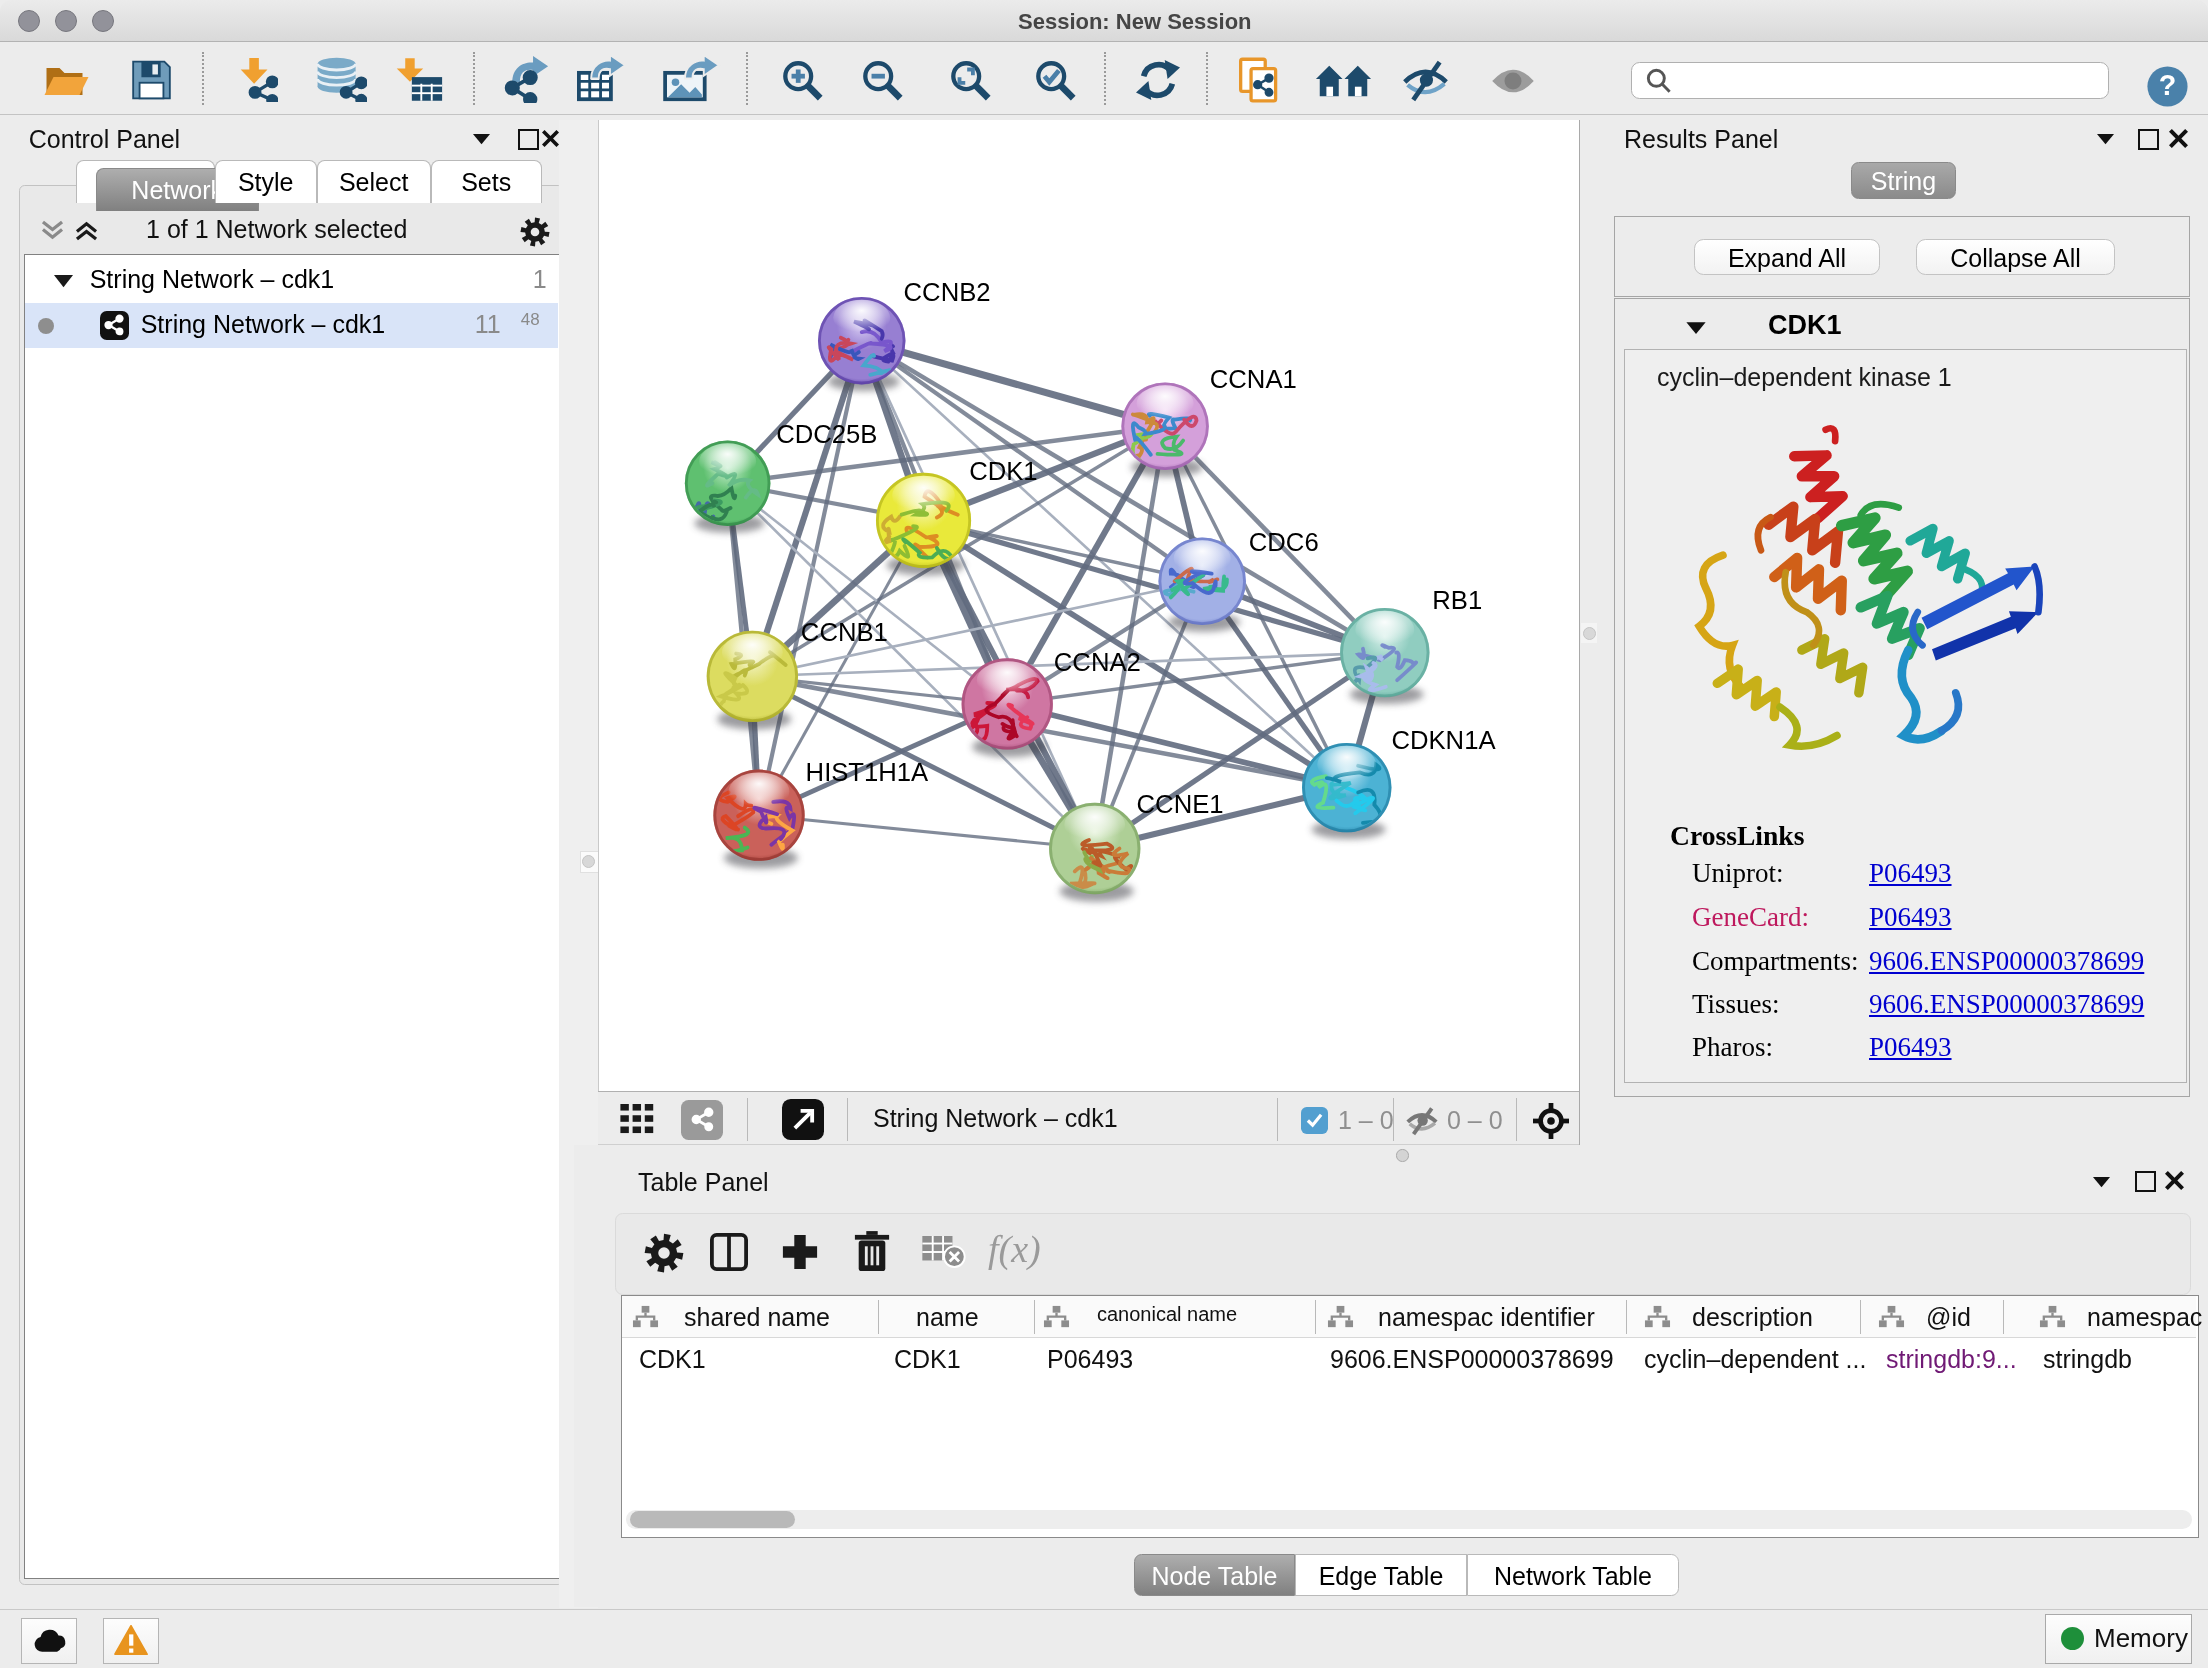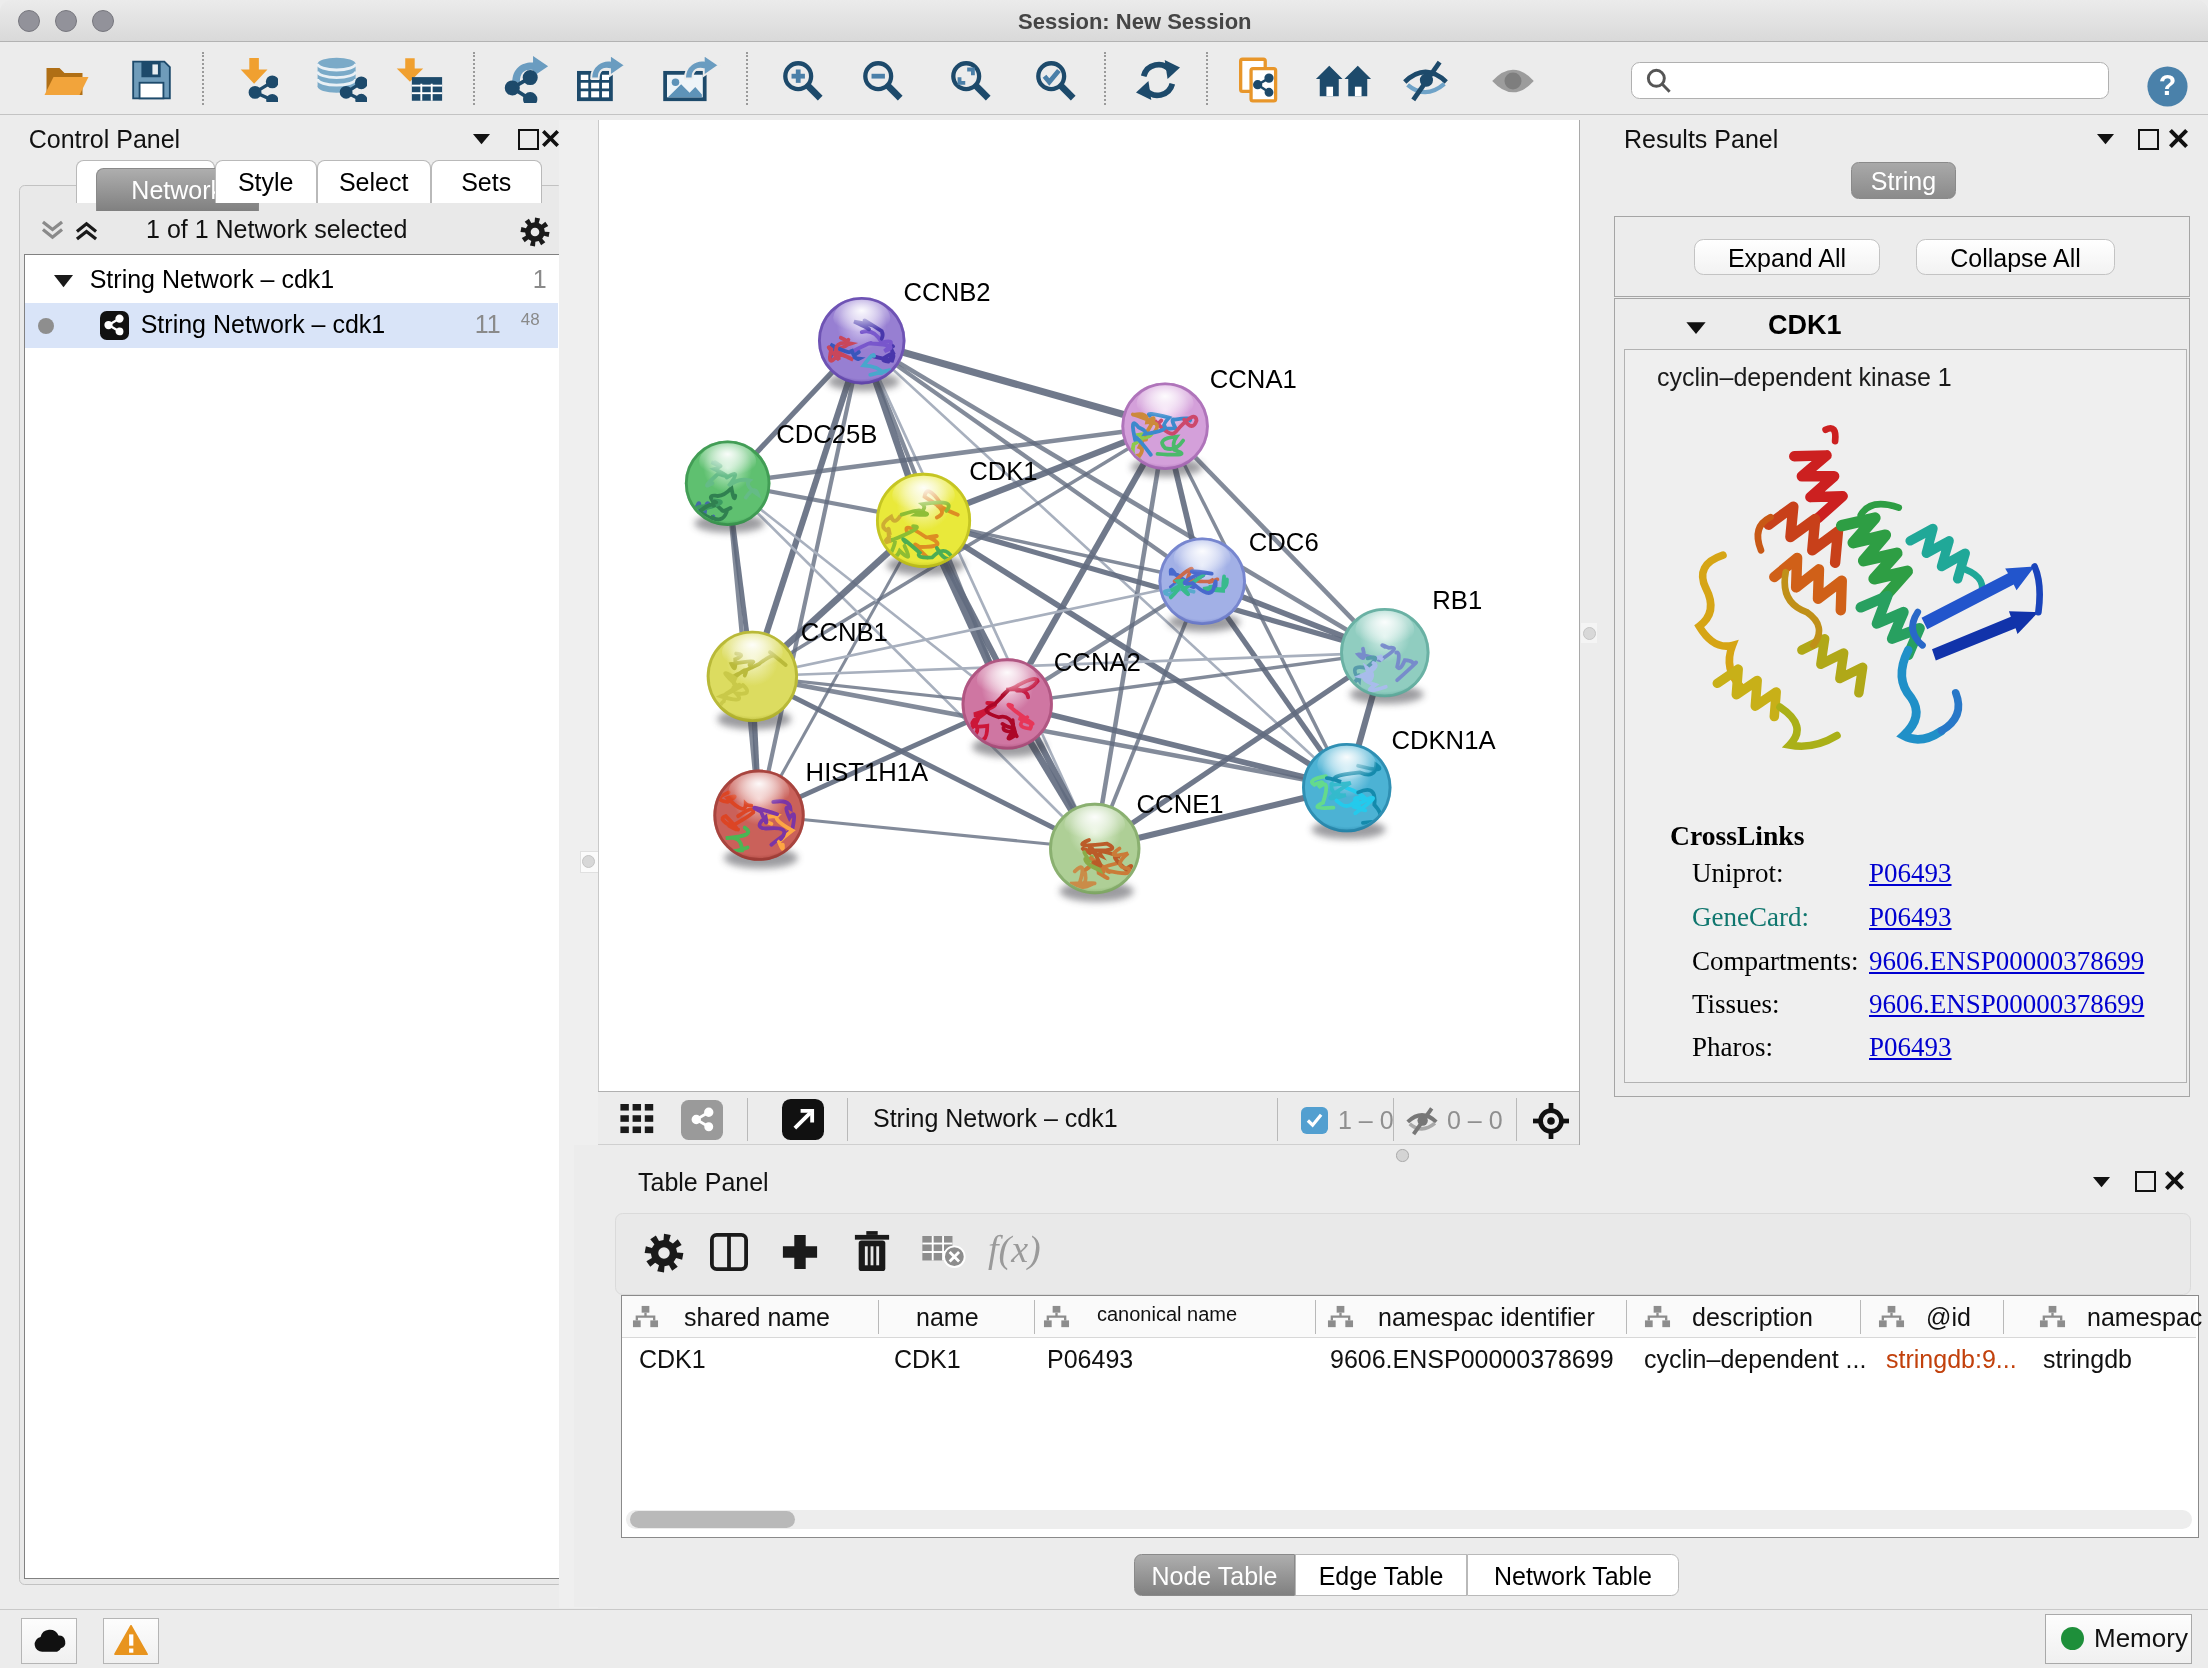--- a/index.html
+++ b/index.html
@@ -646,21 +646,21 @@
 <path d="M255 240 Q240 270 258 290 Q272 310 250 330 Q268 340 290 325" stroke="#2090c8" stroke-width="9" fill="none" stroke-linecap="round"></path>
 <path d="M290 325 Q315 310 305 285" stroke="#2878c8" stroke-width="8" fill="none" stroke-linecap="round"></path>
 <path d="M275 218 L366 171 L369 177 L388 152 L357 154 L360 159 L269 206 Z" fill="#2255cc"></path>
 <path d="M284 251 L368 217 L370 223 L392 200 L361 199 L363 205 L280 239 Z" fill="#1133aa"></path>
 <path d="M388 152 Q396 170 392 200" stroke="#1a44bb" stroke-width="7" fill="none" stroke-linecap="round"></path>
 <path d="M265 200 Q252 220 270 235" stroke="#2868c8" stroke-width="7" fill="none" stroke-linecap="round"></path>
 </svg>
 <div class="abs serif" style="left:90px;top:700px;font-size:27.6px;font-weight:bold;color:#000;">CrossLinks</div>
 <div class="abs serif" style="left:112px;top:738px;font-size:27px;color:#000;">Uniprot:</div>
 <div class="abs serif link" style="left:289px;top:738px;font-size:27px;">P06493</div>
-<div class="abs serif" style="left:112px;top:782px;font-size:27px;color:#0f766e;">GeneCard:</div>
+<div class="abs serif" style="left:112px;top:782px;font-size:27px;color:#be185d;">GeneCard:</div>
 <div class="abs serif link" style="left:289px;top:782px;font-size:27px;">P06493</div>
 <div class="abs serif" style="left:112px;top:826px;font-size:27px;color:#000;">Compartments:</div>
 <div class="abs serif link" style="left:289px;top:826px;font-size:27px;">9606.ENSP00000378699</div>
 <div class="abs serif" style="left:112px;top:869px;font-size:27px;color:#000;">Tissues:</div>
 <div class="abs serif link" style="left:289px;top:869px;font-size:27px;">9606.ENSP00000378699</div>
 <div class="abs serif" style="left:112px;top:912px;font-size:27px;color:#000;">Pharos:</div>
 <div class="abs serif link" style="left:289px;top:912px;font-size:27px;">P06493</div>
 </div>
 <div class="abs" style="left:574px;top:1145px;width:1634px;height:1px;background:#c7c7c7;"></div>
 <div class="abs" style="left:1396px;top:1149px;width:10.5px;height:10.5px;border-radius:50%;background:#d4d4d4;border:1px solid #aaa;z-index:6;"></div>
@@ -779,21 +779,21 @@
         <g stroke="#8d8d8d" stroke-width="2.4" fill="none">
           <path d="M14 9 V13 M5 17 V13 H23 V17"></path>
         </g>
       </svg>
   <div class="abs" style="left:1465px;top:6.7px;font-size:25px;color:#111;">namespac</div>
   <div class="abs" style="left:17px;top:49px;font-size:25px;color:#111;">CDK1</div>
   <div class="abs" style="left:272px;top:49px;font-size:25px;color:#111;">CDK1</div>
   <div class="abs" style="left:425px;top:49px;font-size:25px;color:#111;">P06493</div>
   <div class="abs" style="left:708px;top:49px;font-size:25px;color:#111;">9606.ENSP00000378699</div>
   <div class="abs" style="left:1022px;top:49px;font-size:25px;color:#111;">cyclin–dependent ...</div>
-  <div class="abs" style="left:1264px;top:49px;font-size:25px;color:#c2410c;text-align:right;">stringdb:9...</div>
+  <div class="abs" style="left:1264px;top:49px;font-size:25px;color:#701a75;text-align:right;">stringdb:9...</div>
   <div class="abs" style="left:1421px;top:49px;font-size:25px;color:#111;">stringdb</div>
   <div class="abs" style="left:3.8px;top:214px;width:1566px;height:19px;background:#ededed;border-radius:9.5px;"></div>
   <div class="abs" style="left:7.6px;top:215px;width:165px;height:17px;background:#b9b9b9;border-radius:8.6px;"></div>
 </div>
 <div class="abs" style="left:560px;top:409px;width:161px;height:42px;background:linear-gradient(#aeaeae,#808080);border:1px solid #8a8a8a;border-radius:7.6px 0 0 7.6px;color:#fff;font-size:25px;text-align:center;line-height:42px;box-sizing:border-box;">Node Table</div>
 <div class="abs" style="left:721px;top:409px;width:172px;height:42px;background:#fff;border:1px solid #b9b9b9;color:#000;font-size:25px;text-align:center;line-height:42px;box-sizing:border-box;">Edge Table</div>
 <div class="abs" style="left:893px;top:409px;width:212px;height:42px;background:#fff;border:1px solid #b9b9b9;border-radius:0 7.6px 7.6px 0;color:#000;font-size:25px;text-align:center;line-height:42px;box-sizing:border-box;">Network Table</div>
 </div>
 <div class="abs" id="statusbar">
 <div class="abs" style="left:21px;top:7.6px;width:54px;height:44px;background:linear-gradient(#fdfdfd,#f0f0f0);border:1px solid #b5b5b5;">

